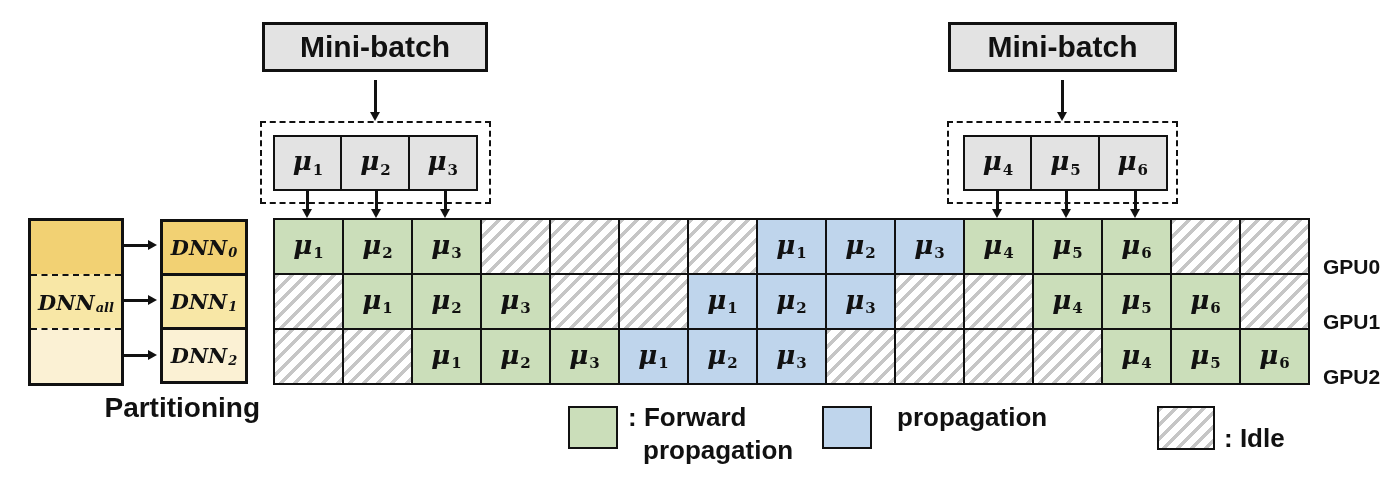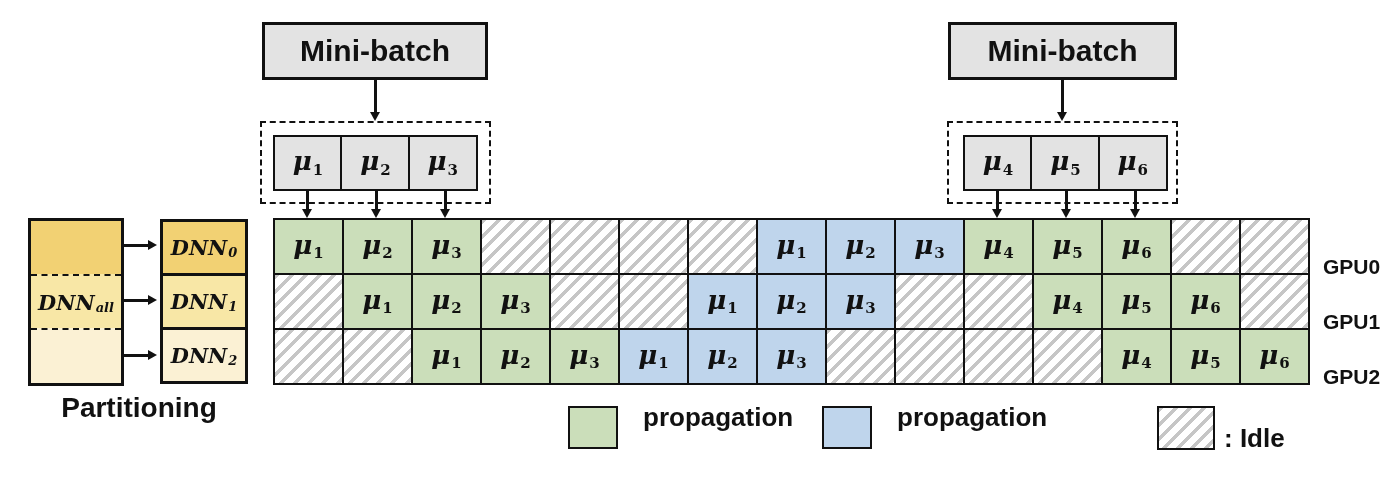--- a/index.html
+++ b/index.html
@@ -17,25 +17,25 @@
   .dnn-seg0{background:var(--dnn0);}
   .dnn-seg1{background:var(--dnn1);display:flex;align-items:center;justify-content:center;}
   .dnn-seg2{background:var(--dnn2);}
   .dlabel{font-family:"DejaVu Serif",serif;font-style:italic;font-weight:bold;font-size:21px;line-height:1;}
   .dsub{font-family:"DejaVu Serif",serif;font-style:italic;font-weight:bold;font-size:13px;
         position:relative;top:5px;margin-left:1px;line-height:1;}
   .dnn-target{left:160px;width:88px;height:57px;display:flex;align-items:center;justify-content:center;}
   .dnn-t0{top:219px;background:var(--dnn0);}
   .dnn-t1{top:273px;background:var(--dnn1);}
   .dnn-t2{top:327px;background:var(--dnn2);}
-  .caption{position:absolute;left:18px;top:392px;width:242px;text-align:center;
+  .caption{position:absolute;left:18px;top:392px;width:242px;text-align:right;
            font-weight:bold;font-size:28px;}
 
   
-  .minibatch{height:58px;background:var(--mbfill);display:flex;align-items:center;justify-content:center;
+  .minibatch{height:50px;background:var(--mbfill);display:flex;align-items:center;justify-content:center;
              font-weight:bold;font-size:30px;}
   .mb-left{left:262px;top:22px;width:226px;}
   .mb-right{left:948px;top:22px;width:229px;}
   .db-left{left:260px;top:121px;width:231px;height:83px;}
   .db-right{left:947px;top:121px;width:231px;height:83px;}
   .mrow{position:absolute;top:135px;display:flex;}
   .mrow-left{left:273px;}
   .mrow-right{left:963px;}
   .mcell{width:70px;height:56px;box-sizing:border-box;border:2.6px solid #111;background:var(--mbfill);
          display:flex;align-items:center;justify-content:center;}
@@ -289,20 +289,21 @@
         <div class="pcell forward">
           <span class="mu">μ</span>
           <span class="msub">6</span>
         </div>
         <span class="gpu-label">GPU2</span>
       </div>
     </div>
 
   <div class="legend-swatch lg-forward forward"></div>
   <div class="legend-text lt-forward">
+    <div>: Forward</div>
     <div class="l2">propagation</div>
   </div>
 
   <div class="legend-swatch lg-backward backward"></div>
   <div class="legend-text lt-backward">
     <div class="l2">propagation</div>
   </div>
 
   <div class="legend-swatch lg-idle idle"></div>
   <div class="legend-text lt-idle">

